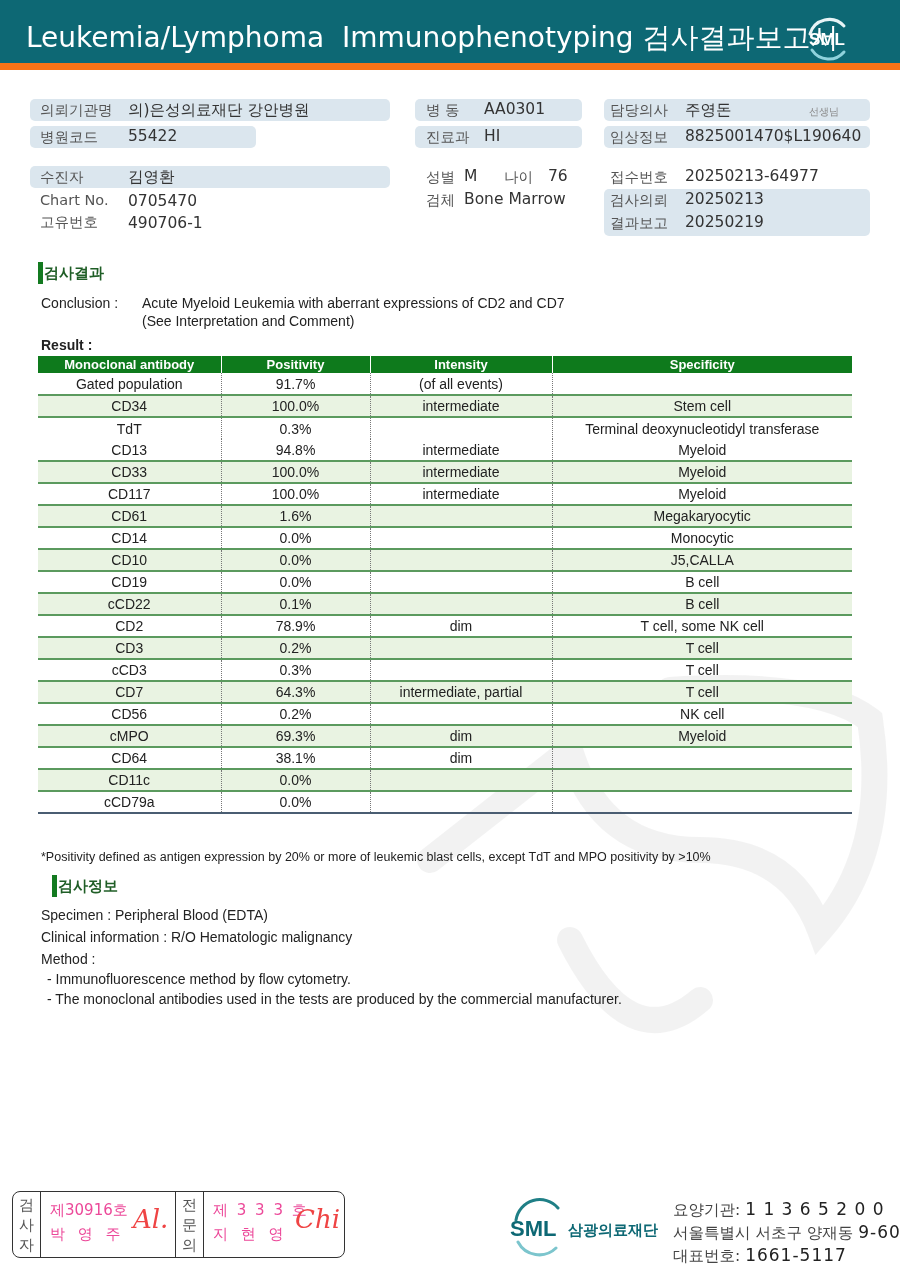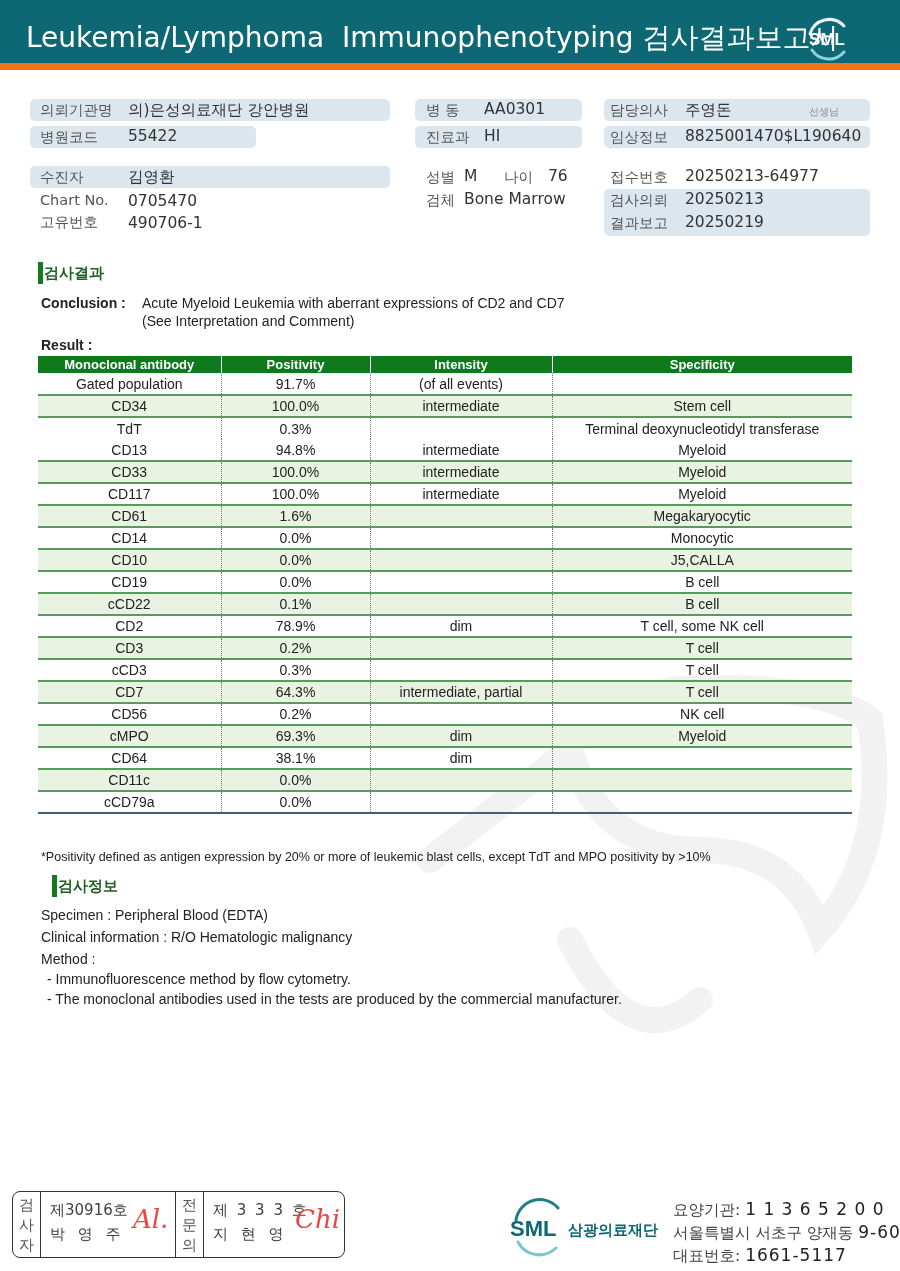--- a/index.html
+++ b/index.html
@@ -23,21 +23,21 @@
                     border-right: 1px solid #ffffff; }
   table.result th:last-child { border-right: none; }
   table.result td { height: 22px; text-align: center; border-right: 1px dotted #777; padding: 0; }
   table.result td:last-child { border-right: none; }
   table.result tr.alt td { background: #e9f3e2; border-top: 2px solid #5b9a5e; border-bottom: 2px solid #5b9a5e; }
   table.result tr.last td { border-bottom: 2px solid #4a5d72; }
   .watermark { position: absolute; left: 370px; top: 600px; width: 520px; height: 460px; opacity: 0.07; }
   .sigbox { position: absolute; left: 12px; top: 1191px; width: 333px; height: 67px; border: 1.5px solid #333; border-radius: 8px; }
   .sigbox .cell { position: absolute; top: 0; height: 100%; border-right: 1.5px solid #333; }
   .vert { font-size: 15px; color: #555; line-height: 20px; text-align: center; font-family: "DejaVu Sans", sans-serif; }
-  .sigtxt { position: absolute; font-size: 15px; color: #404040; letter-spacing: 4px; font-family: "DejaVu Sans", sans-serif; white-space: nowrap; }
+  .sigtxt { position: absolute; font-size: 15px; color: #ec4899; letter-spacing: 4px; font-family: "DejaVu Sans", sans-serif; white-space: nowrap; }
   .sigscript { position: absolute; font-family: "DejaVu Serif", serif; font-style: italic; font-size: 26px; color: #ef4444; }
   .footer-logo { position: absolute; left: 510px; top: 1198px; }
   .footer-info { position: absolute; left: 673px; top: 1198px; font-size: 15.5px; color: #444; line-height: 22px; font-family: "DejaVu Sans", sans-serif; white-space: nowrap; }
   .footer-info b { font-weight: normal; color: #222; font-size: 17px; letter-spacing: 1px; }
 </style>
 </head>
 <body>
 
 <div class="header">
   <div class="title">Leukemia/Lymphoma  Immunophenotyping 검사결과보고서</div>
@@ -107,21 +107,21 @@
   <span class="val" style="left:81px;">20250213-64977</span>
 </div>
 <div class="field shade" style="left:604px; top:189px; width:266px; height:47px;">
   <span class="lbl" style="left:6px; top:2px;">검사의뢰</span>
   <span class="val" style="left:81px; top:1px;">20250213</span>
   <span class="lbl" style="left:6px; top:25px;">결과보고</span>
   <span class="val" style="left:81px; top:24px;">20250219</span>
 </div>
 
 <div class="sec-title" style="left:38px; top:262px;">검사결과</div>
-<div class="txt" style="left:41px; top:295px; font-weight:bold; font-size:14px;">Conclusion :</div>
+<div class="txt" style="left:41px; top:295px; font-weight:normal; font-size:14px;">Conclusion :</div>
 <div class="txt" style="left:142px; top:295px;">Acute Myeloid Leukemia with aberrant expressions of CD2 and CD7</div>
 <div class="txt" style="left:142px; top:313px;">(See Interpretation and Comment)</div>
 <div class="txt" style="left:41px; top:337px; font-weight:bold;">Result :</div>
 
 <table class="result">
   <colgroup>
     <col style="width:183px">
       <col style="width:149px">
       <col style="width:182px">
       <col style="width:300px">

